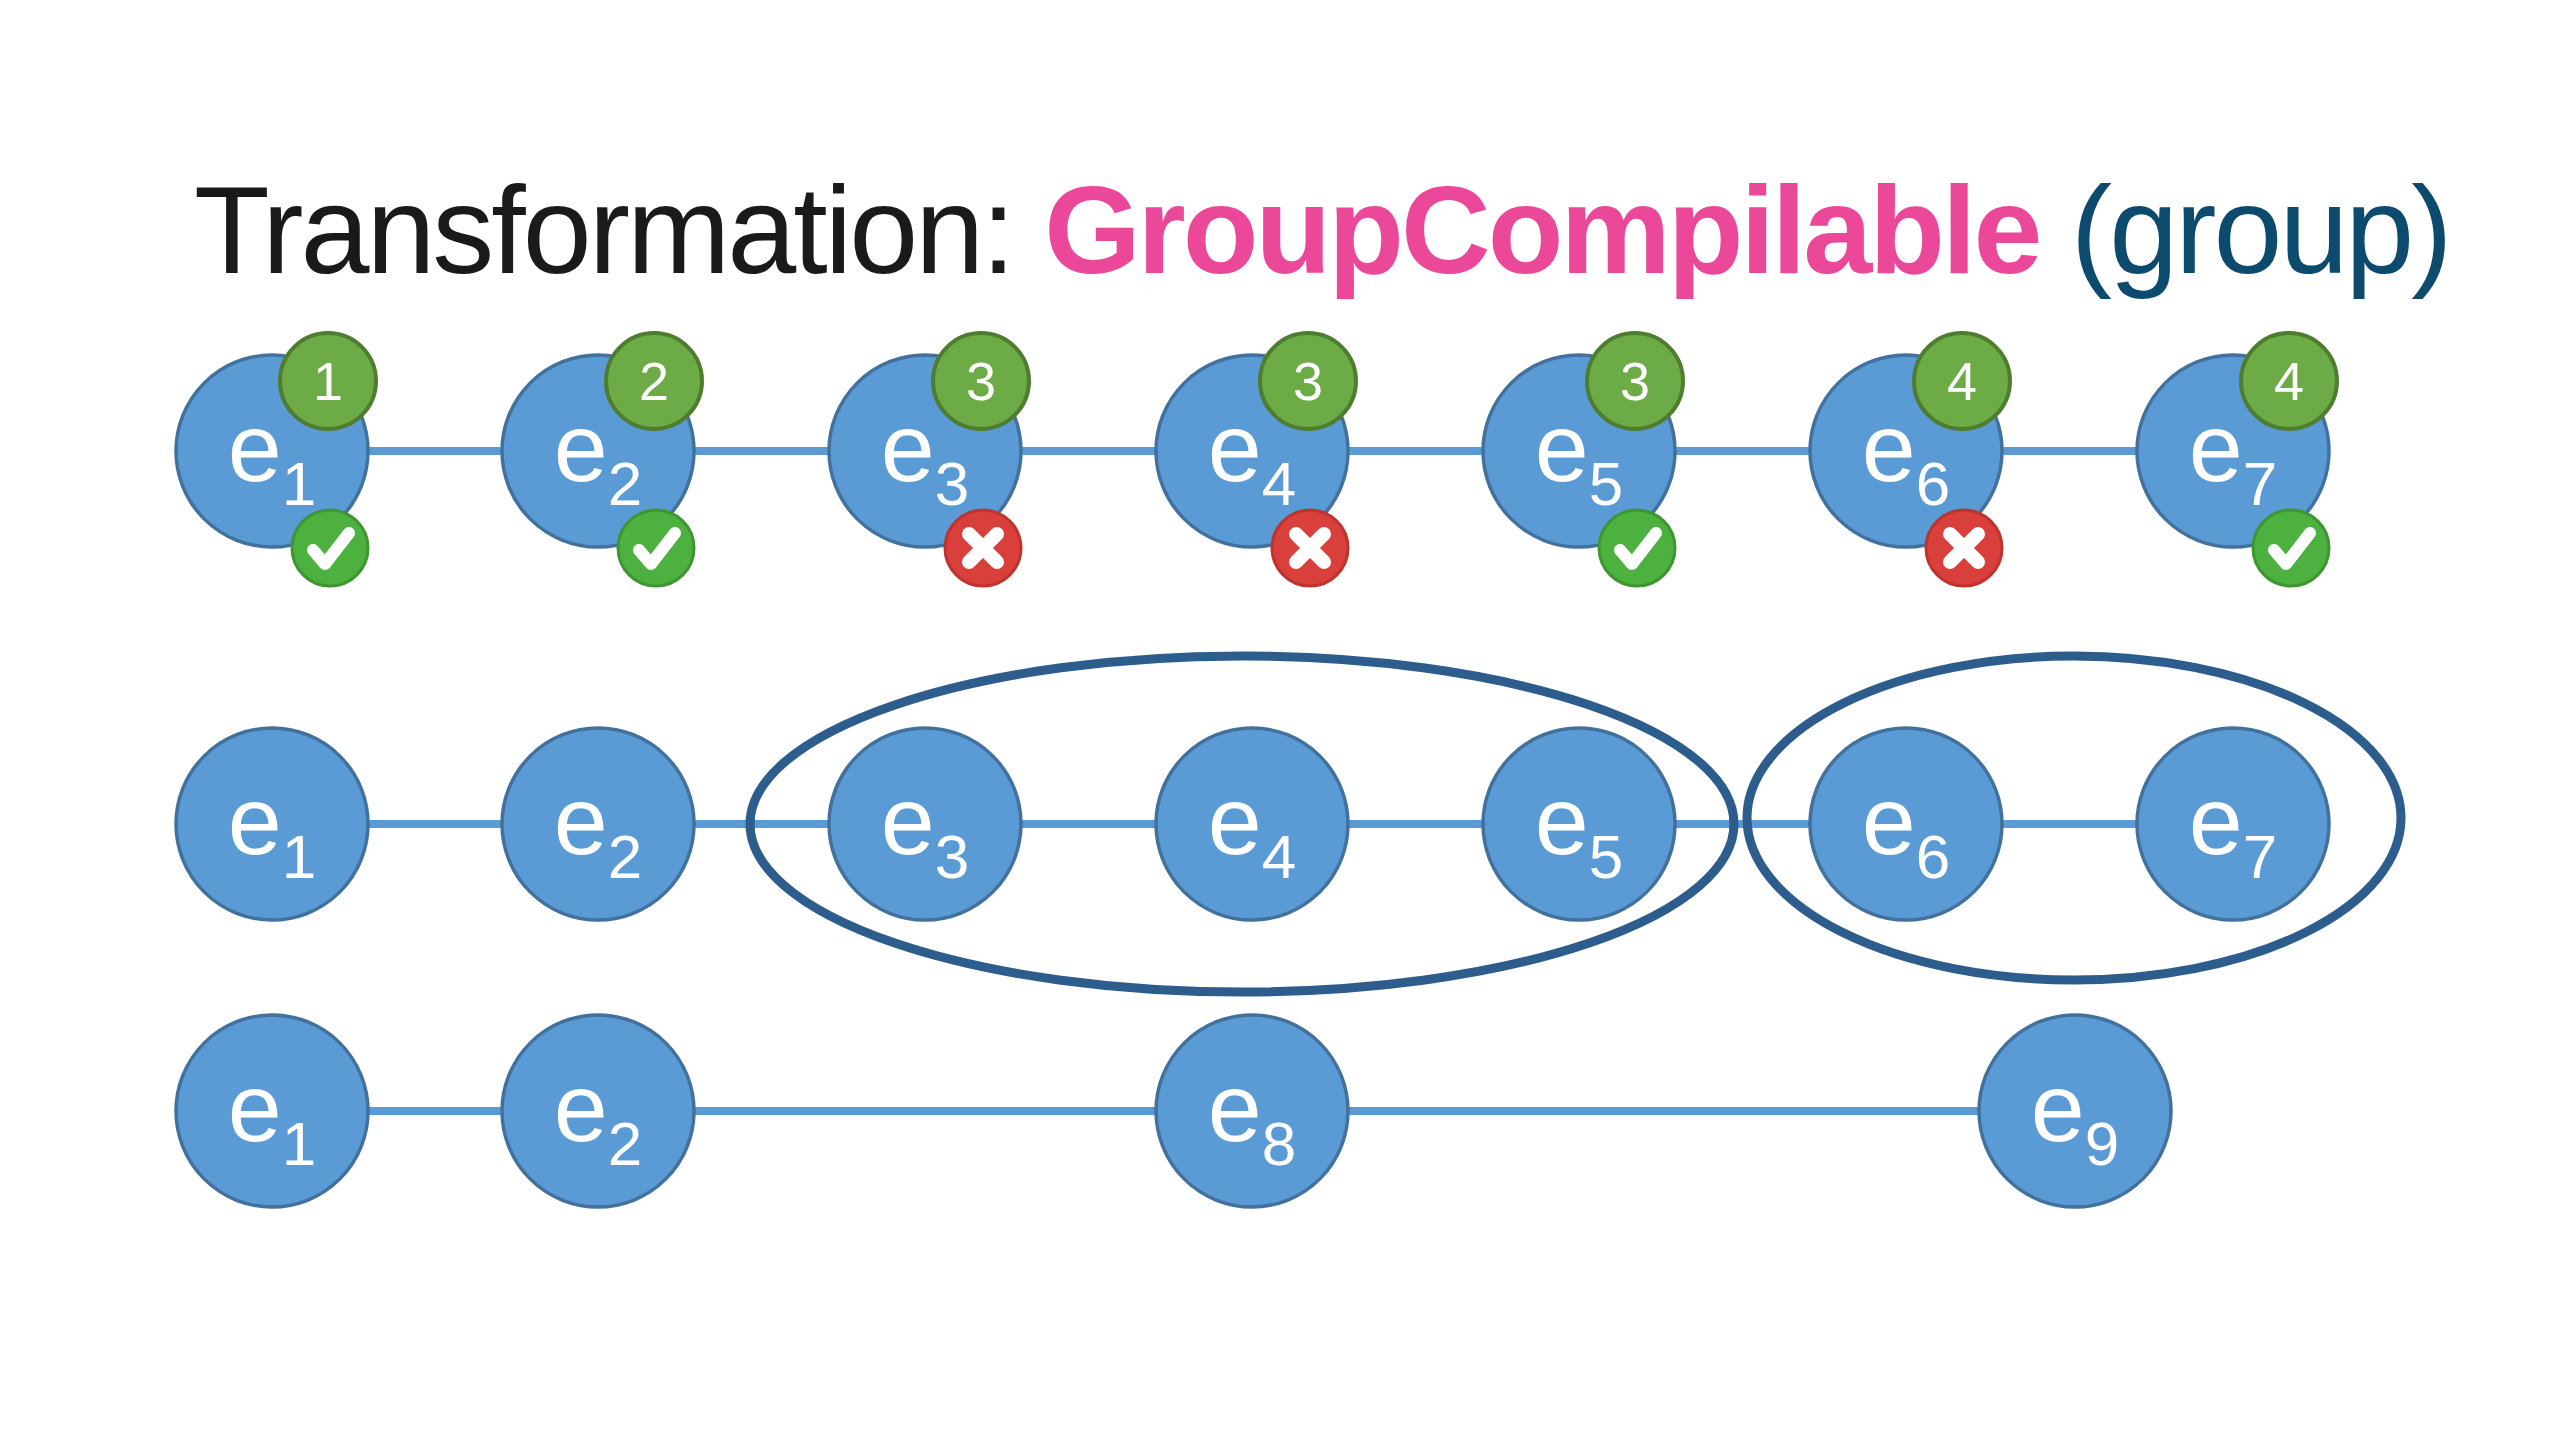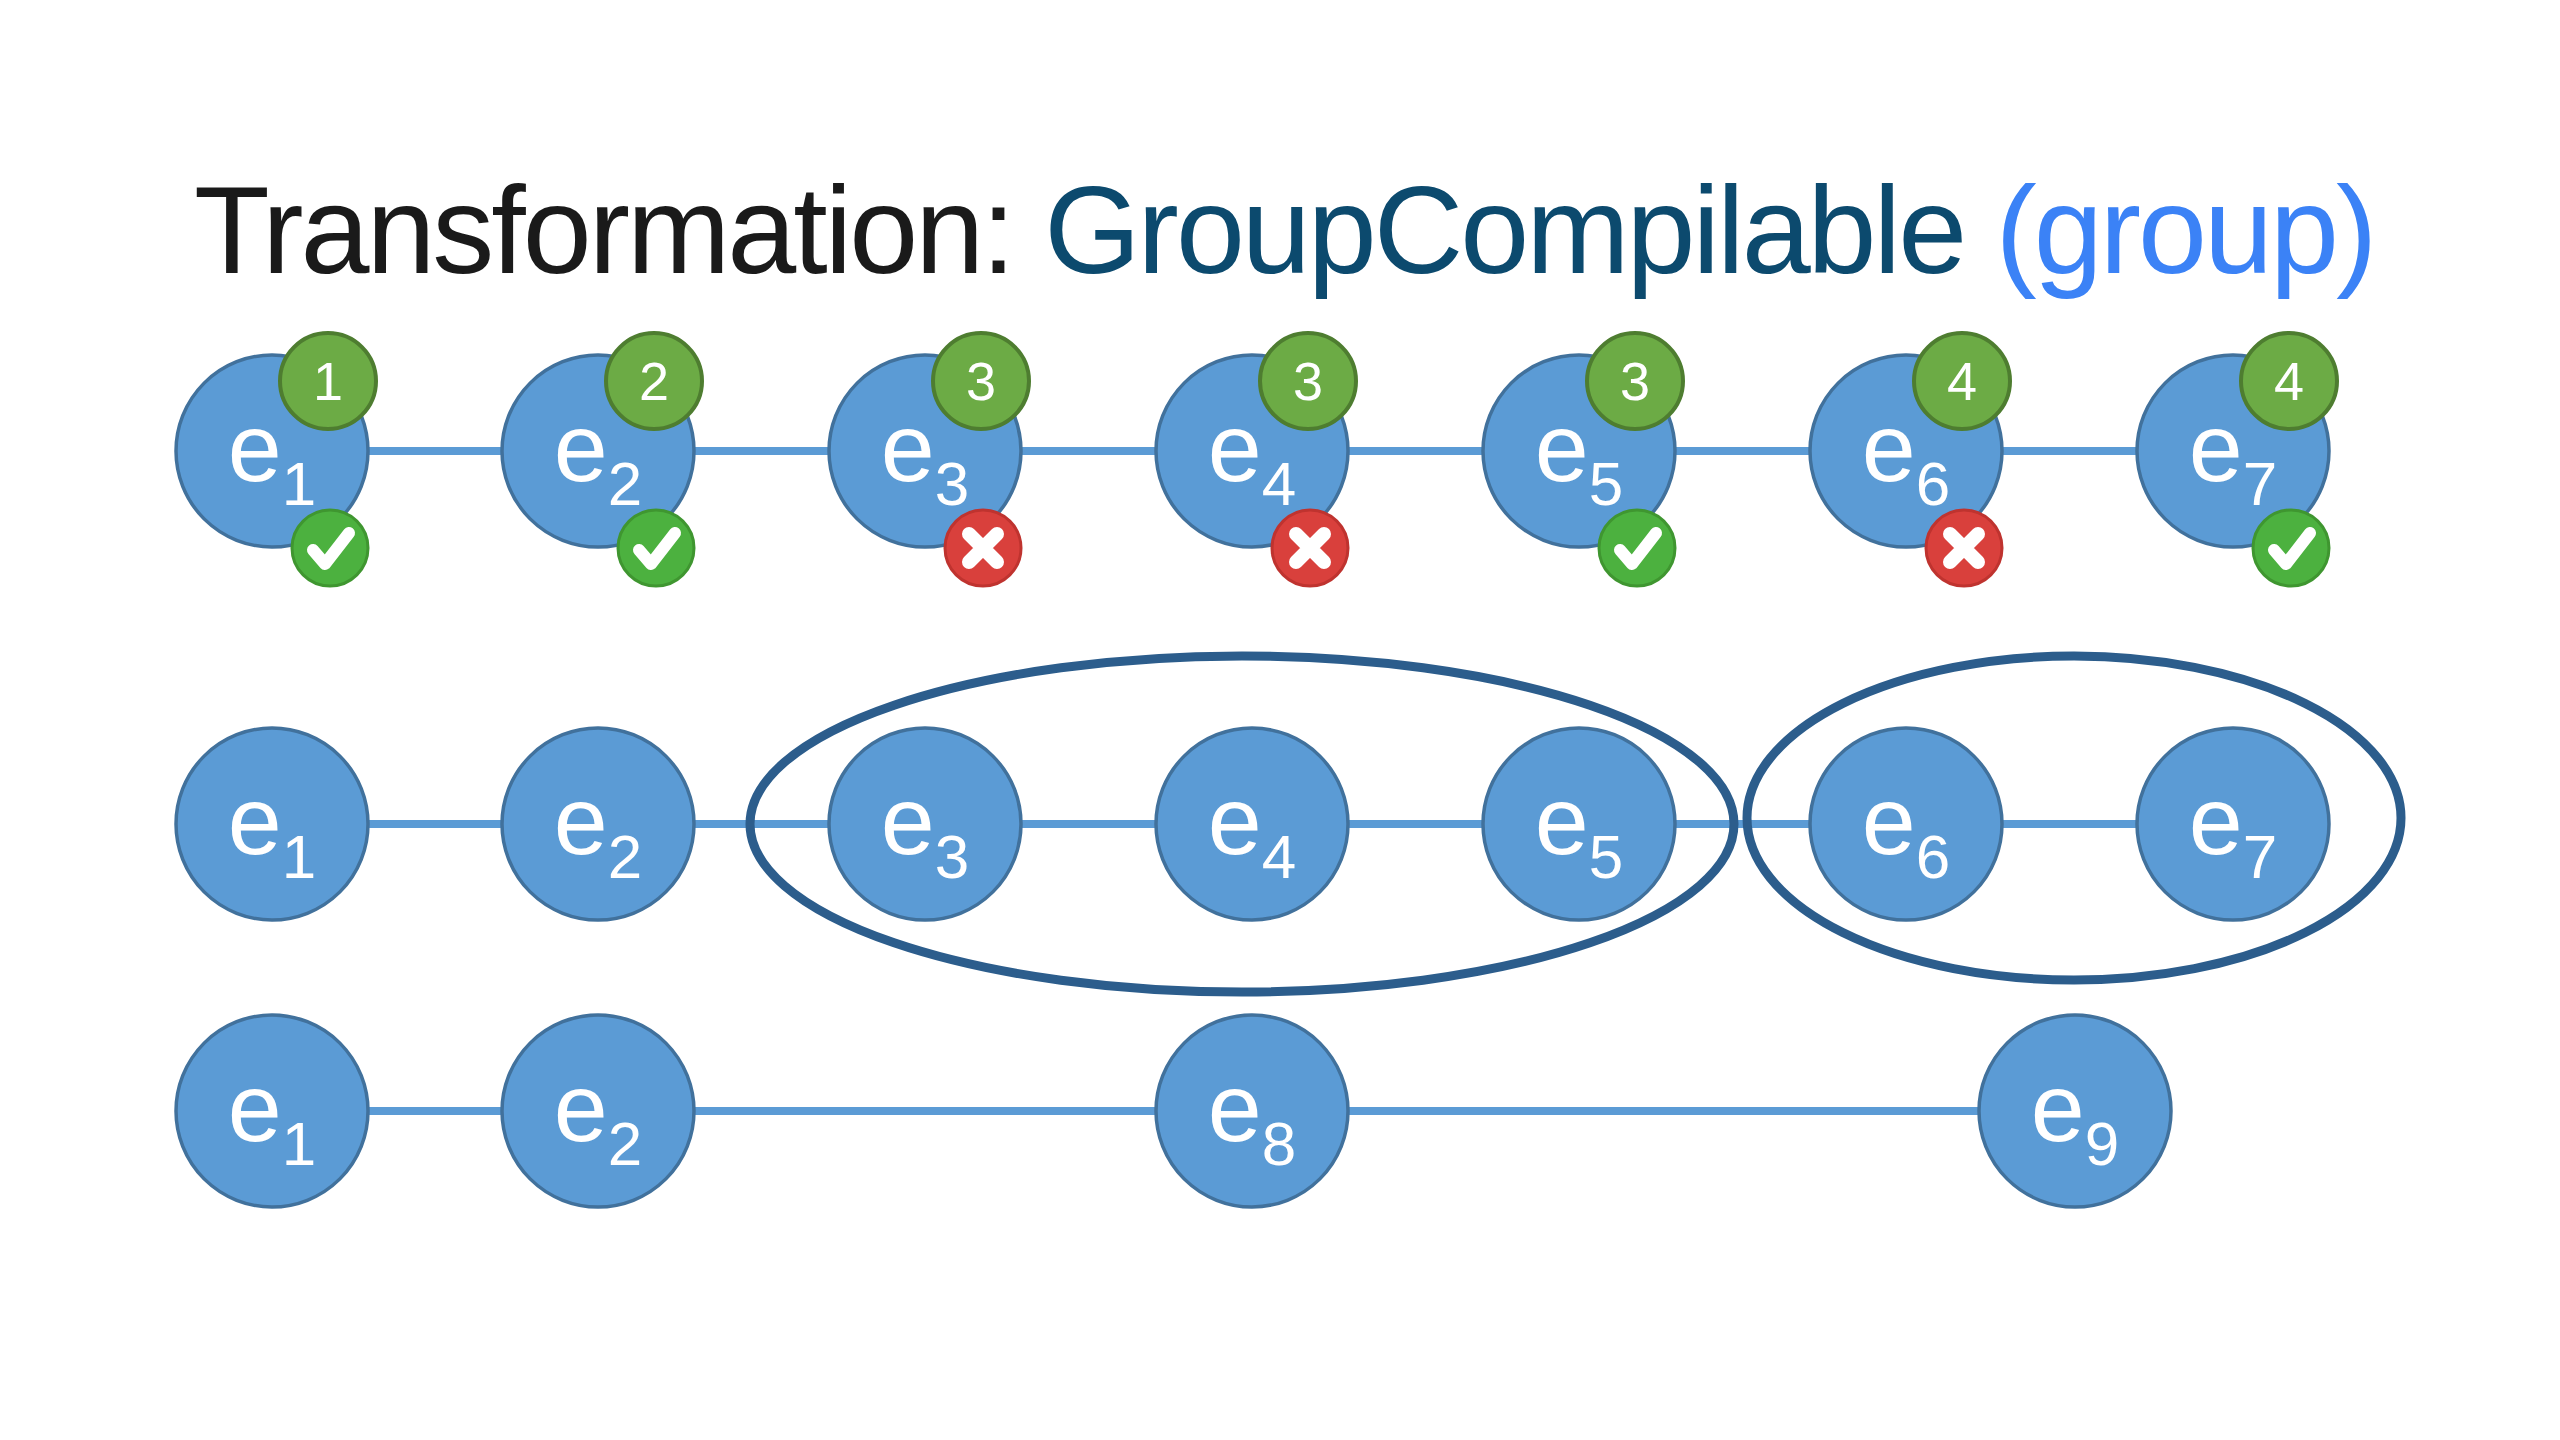--- a/index.html
+++ b/index.html
@@ -18,22 +18,22 @@
     position: absolute;
     left: 194px; top: 168px;
     margin: 0;
     font-size: 124px;
     font-weight: 400;
     letter-spacing: -3px;
     line-height: 1;
     white-space: nowrap;
     color: #1a1a1a;
   }
-  .slide-title .t-red  { color: #0c4a6e; }
-  .slide-title .t-gold { color: #3b82f6; }
+  .slide-title .t-red  { color: #ec4899; font-weight: bold; }
+  .slide-title .t-gold { color: #0c4a6e; }
   #diagram {
     position: absolute;
     left: 0; top: 0;
     width: 2560px; height: 1440px;
   }
 </style>
 </head>
 <body>
 
 <div class="slide">

